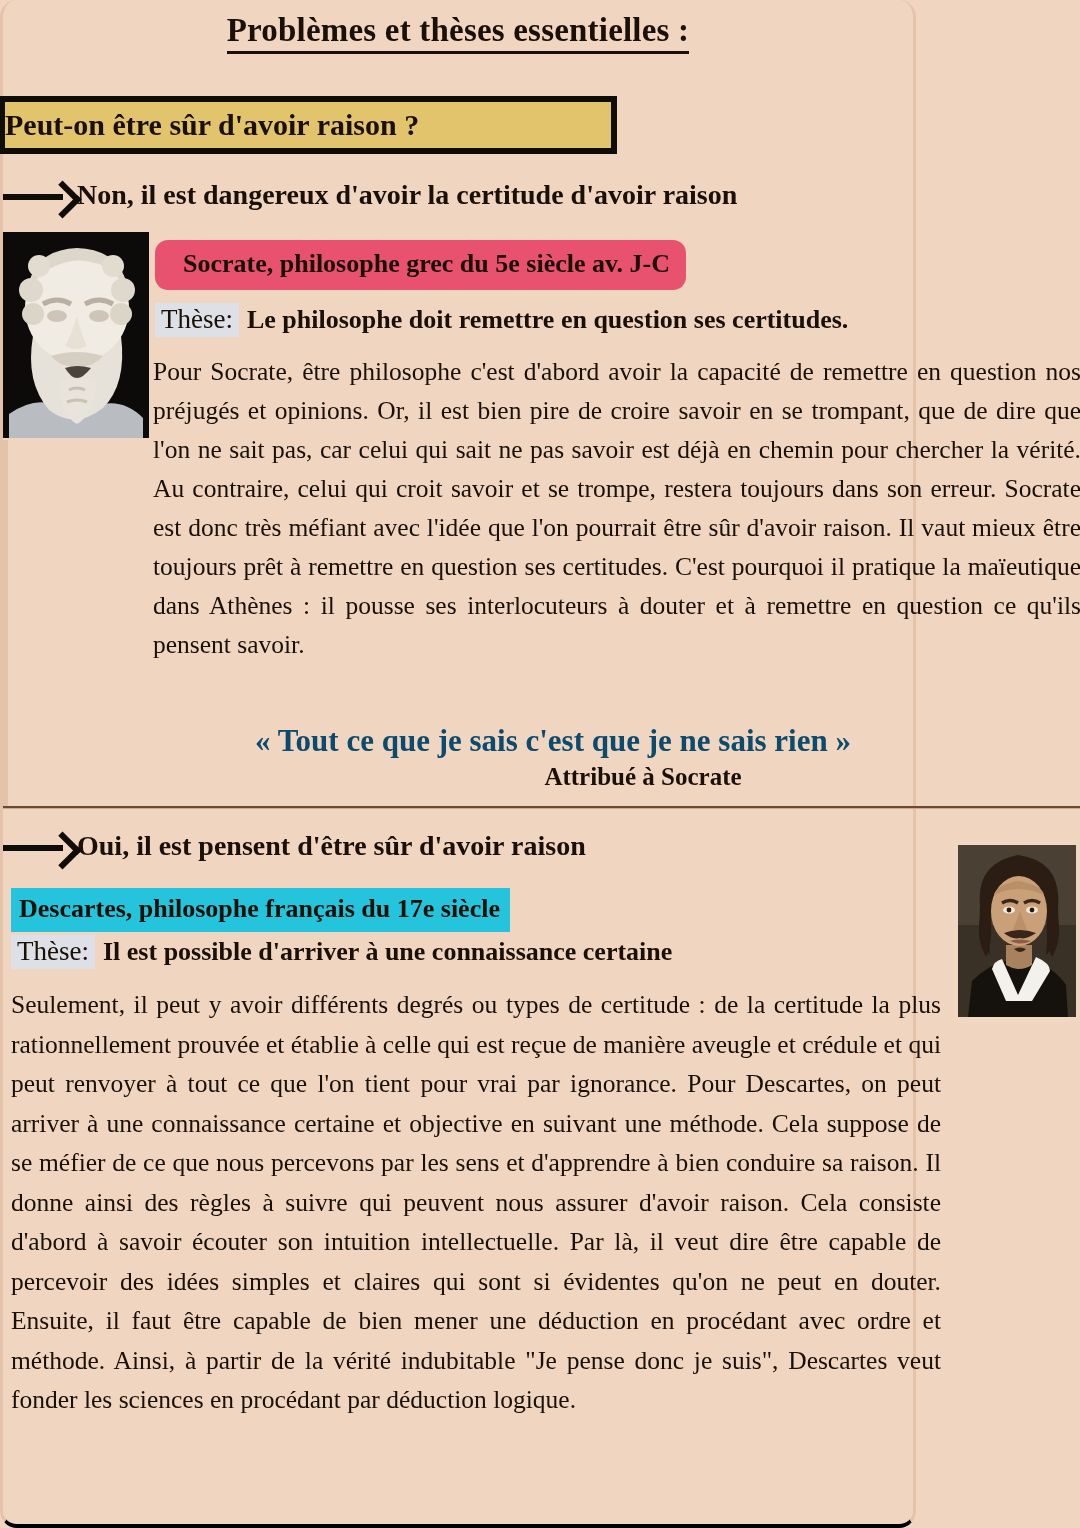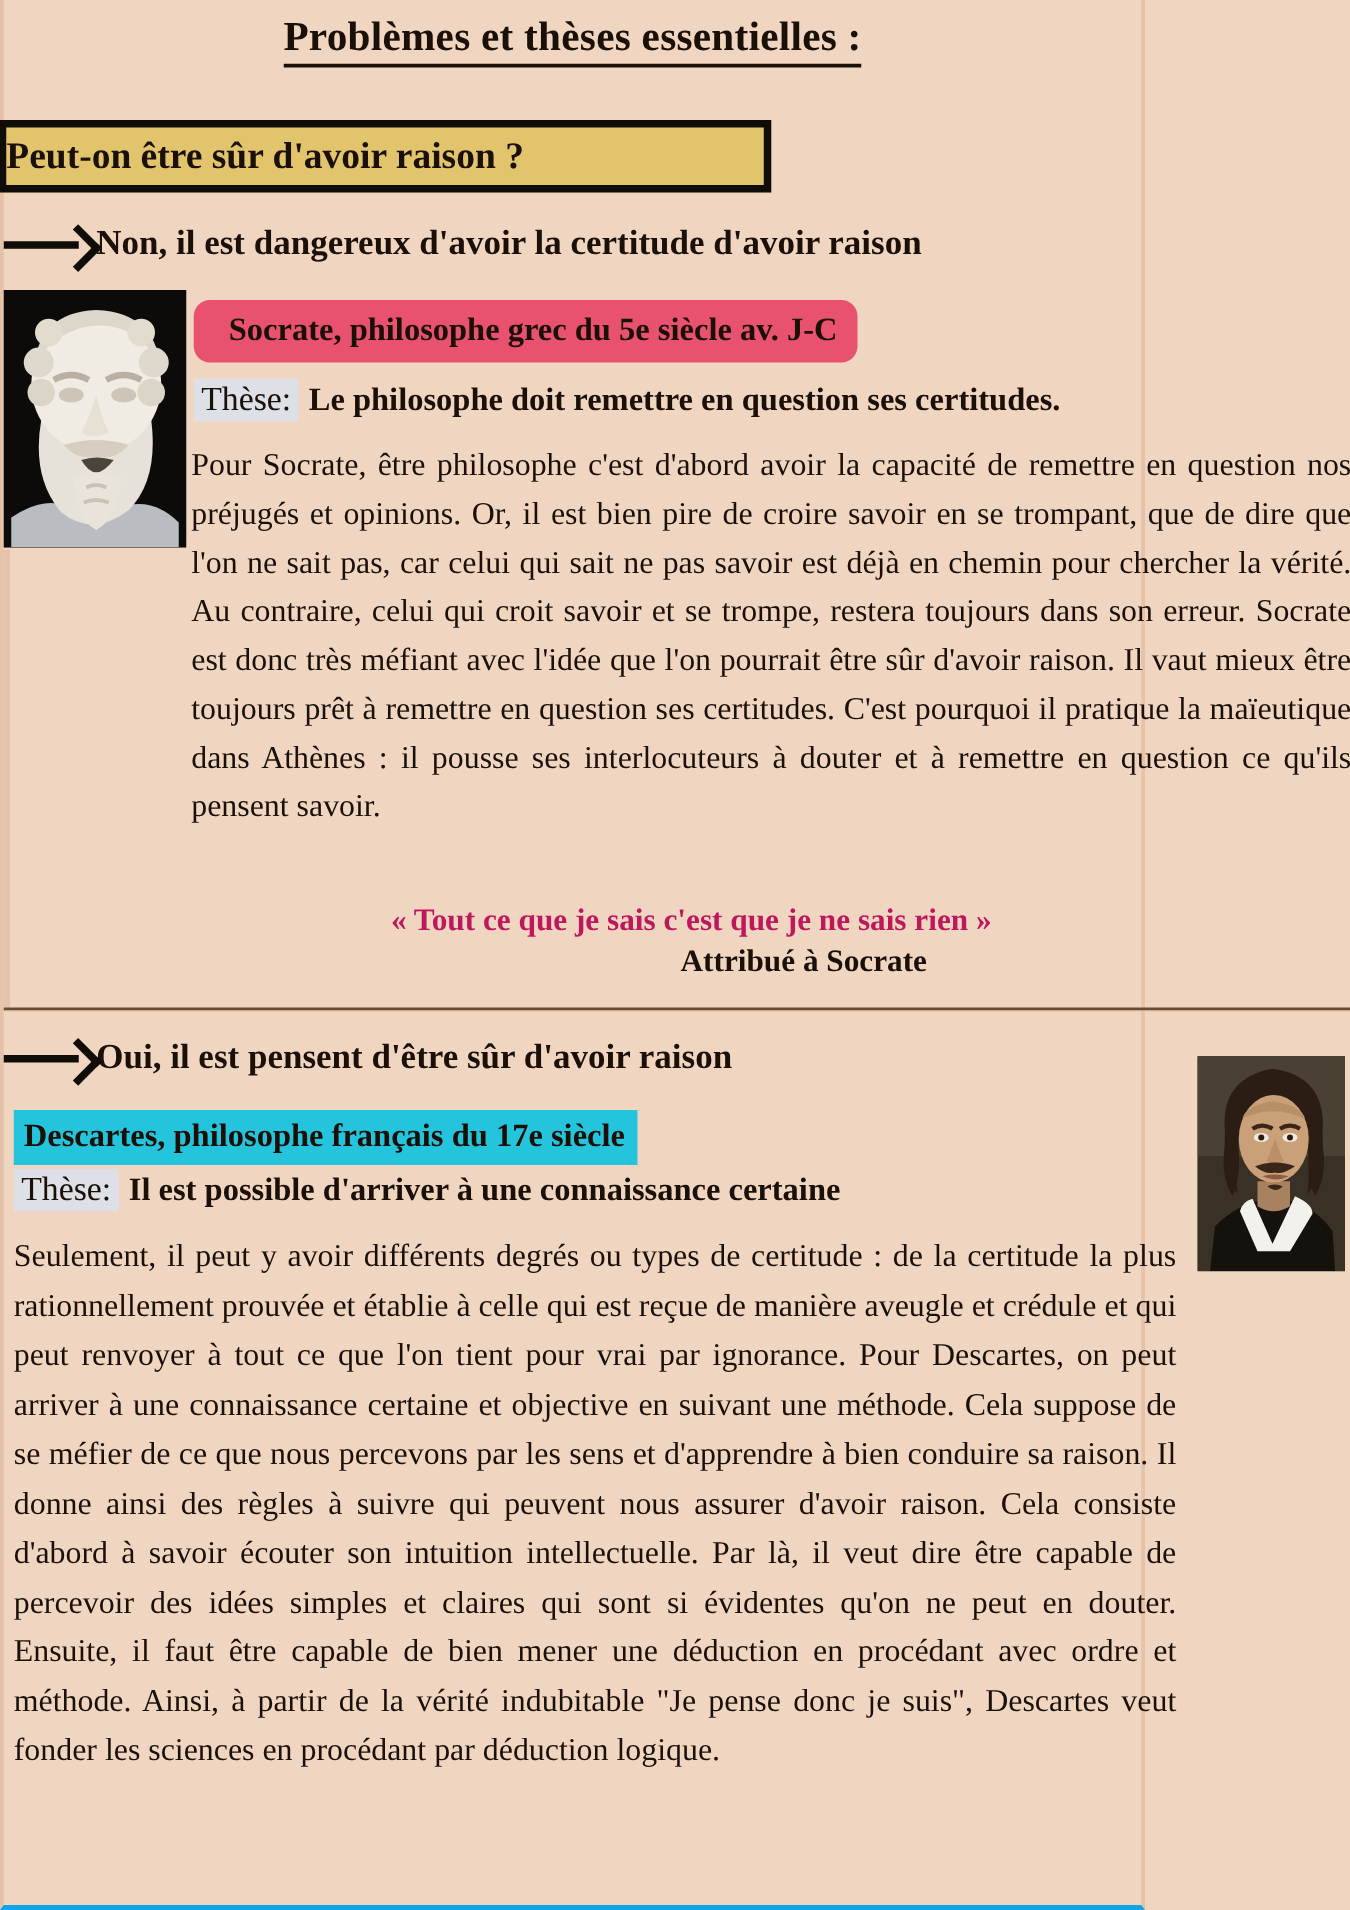--- a/index.html
+++ b/index.html
@@ -16,21 +16,22 @@
     position: relative;
   }
   .page {
     position: relative;
     width: 916px;
     height: 1528px;
     background: #f0d6c0;
     box-sizing: border-box;
     border-left: 3px solid #e4c3aa;
     border-right: 3px solid #e4c3aa;
-    border-bottom: 4px solid #0ea5e9;
+    border-bottom: 4px solid #000000;
+    border-radius: 17px;
   }
 
   
   .doc-title {
     text-align: center;
     font-weight: bold;
     font-size: 33px;
     letter-spacing: 0.2px;
     padding-top: 12px;
     line-height: 1.1;
@@ -56,21 +57,21 @@
   .problem-box .label {
     font-size: 30px;
     font-weight: bold;
     line-height: 1;
     white-space: nowrap;
   }
 
   
   .arrow-head {
     display: flex;
-    align-items: center;
+    align-items: flex-end;
     gap: 0px;
   }
   .arrow-glyph {
     display: inline-block;
     width: 74px;
     height: 26px;
     position: relative;
     flex: 0 0 auto;
   }
   .arrow-glyph::before {
@@ -213,22 +214,22 @@
 
   
   .quote-wrap {
     position: absolute;
     left: 150px;
     top: 722px;
     width: 800px;
     text-align: center;
   }
   .quote-text {
-    color: #be185d;
-    font-size: 25px;
+    color: #0c4a6e;
+    font-size: 31px;
     font-weight: bold;
     line-height: 1.2;
   }
   .quote-attr {
     font-size: 25px;
     font-weight: bold;
     margin-top: 3px;
     padding-left: 180px;
     line-height: 1.2;
   }

